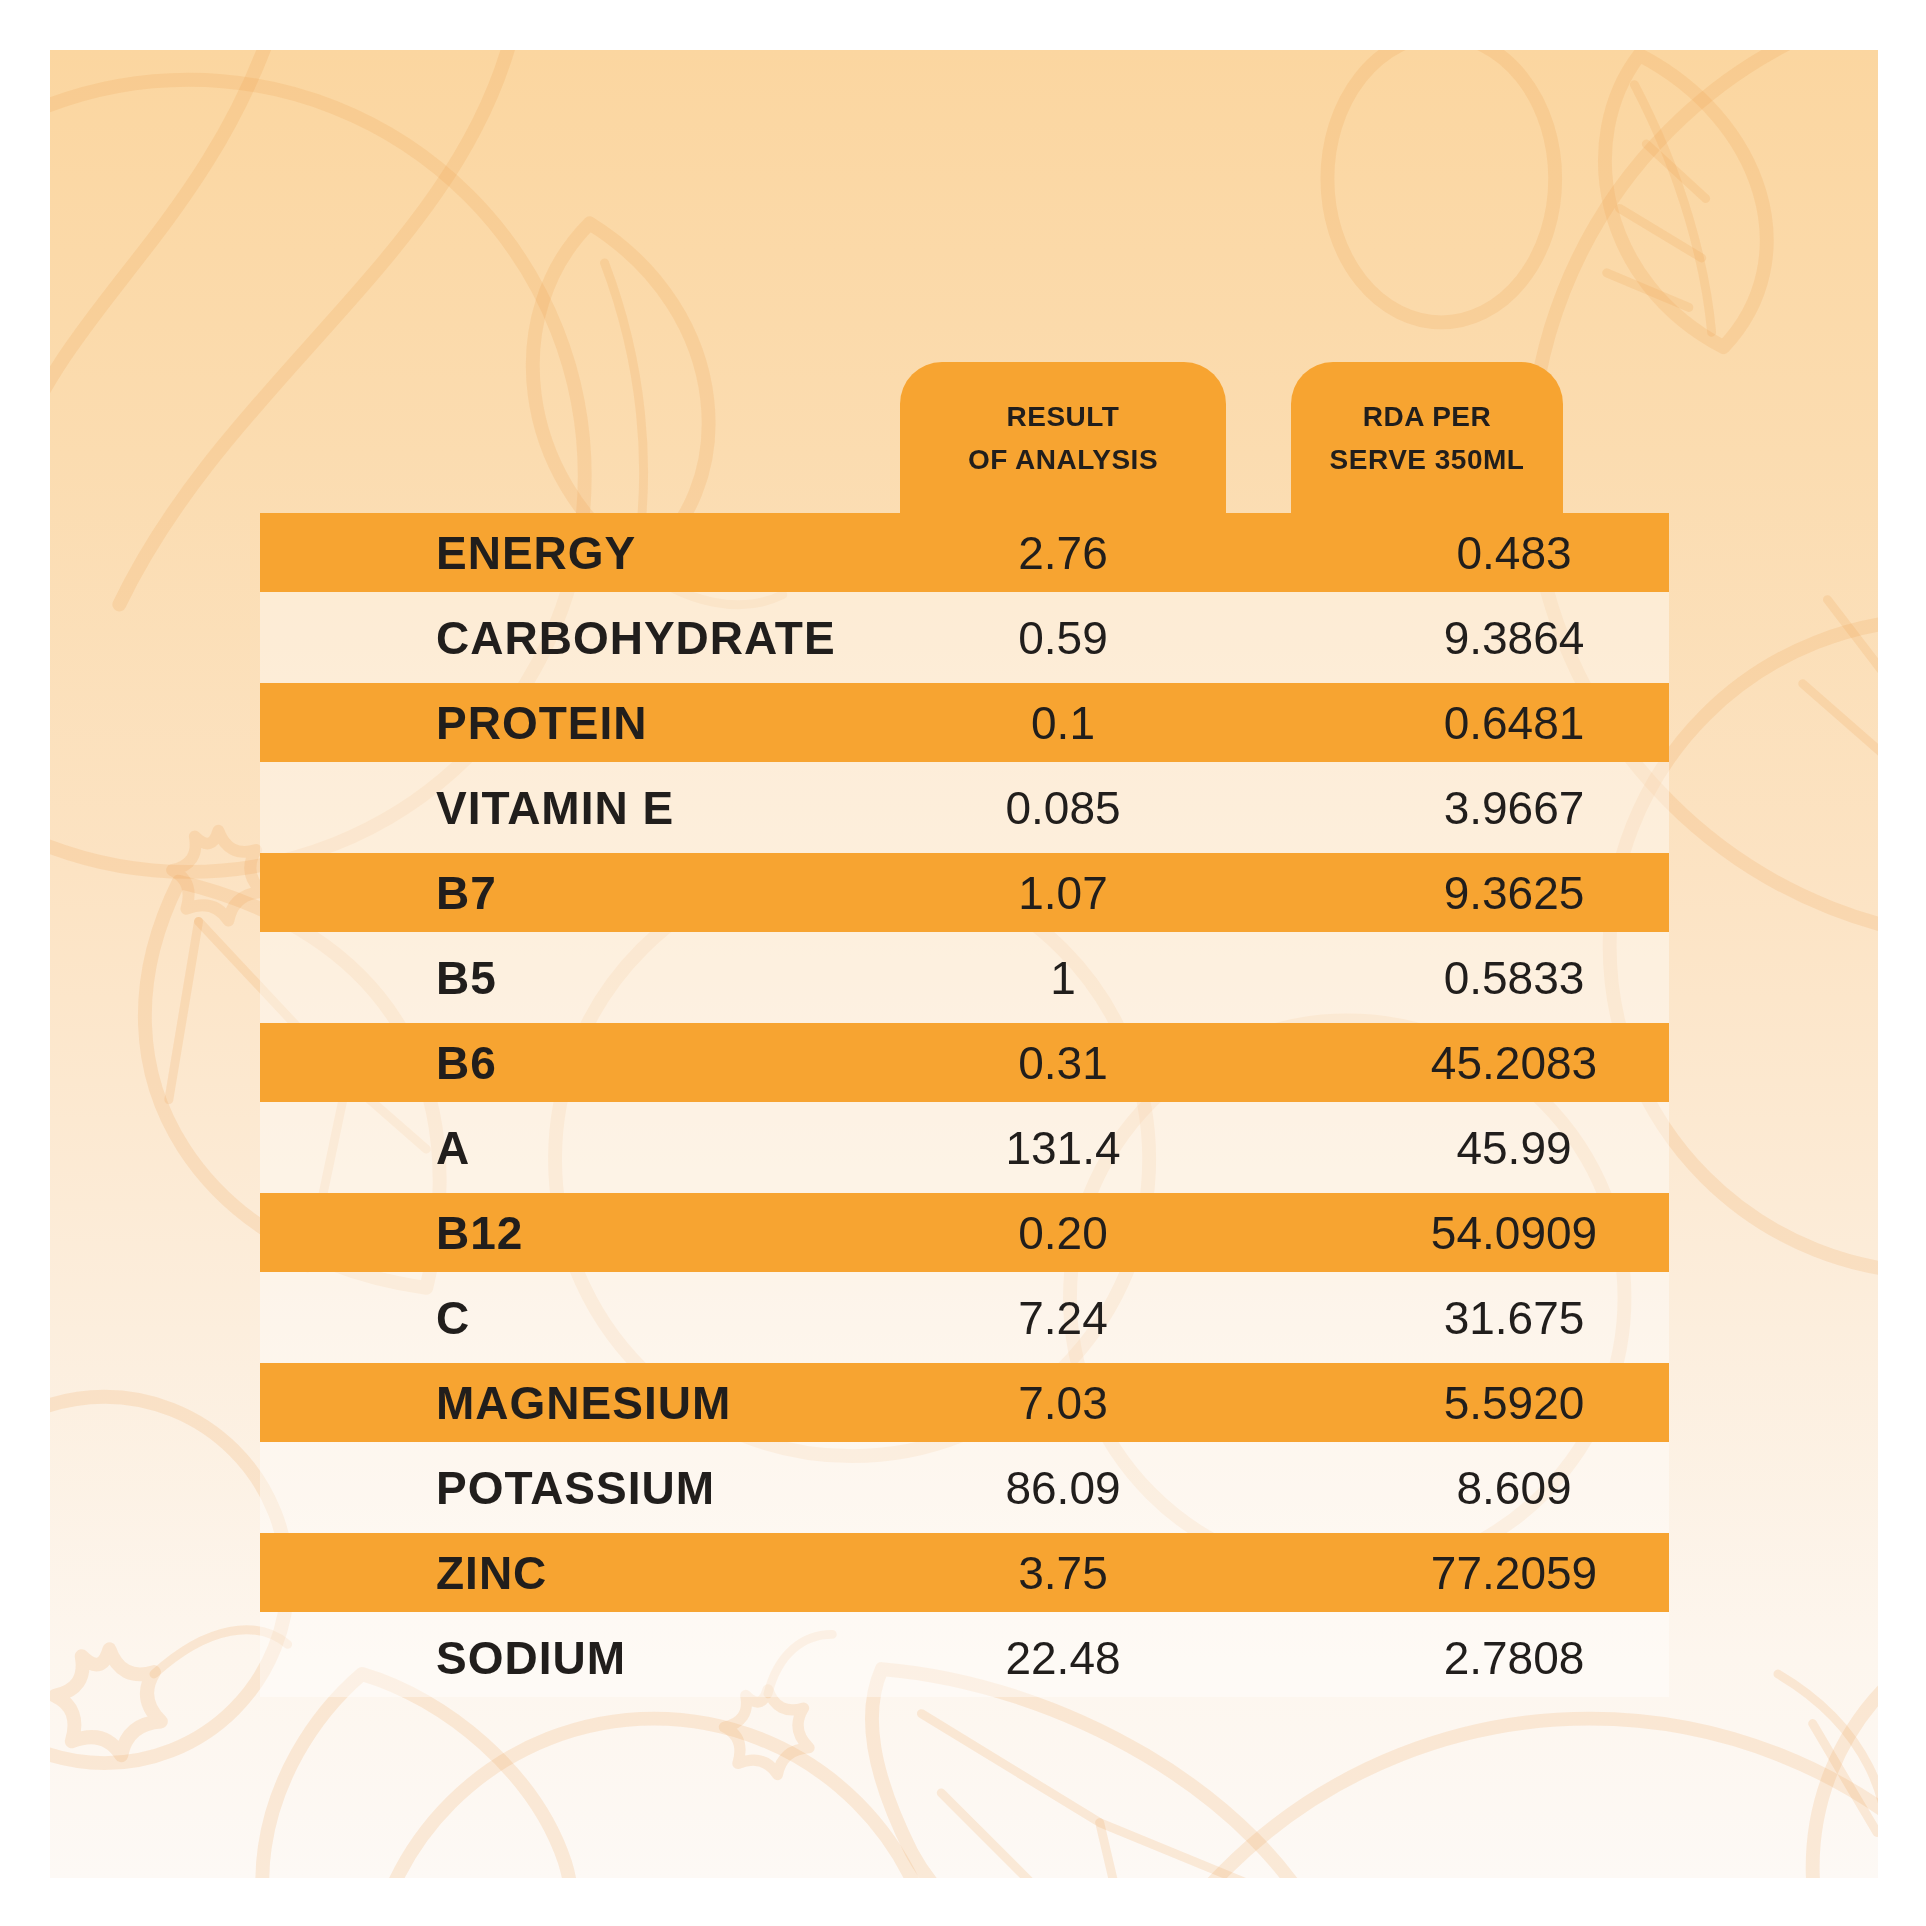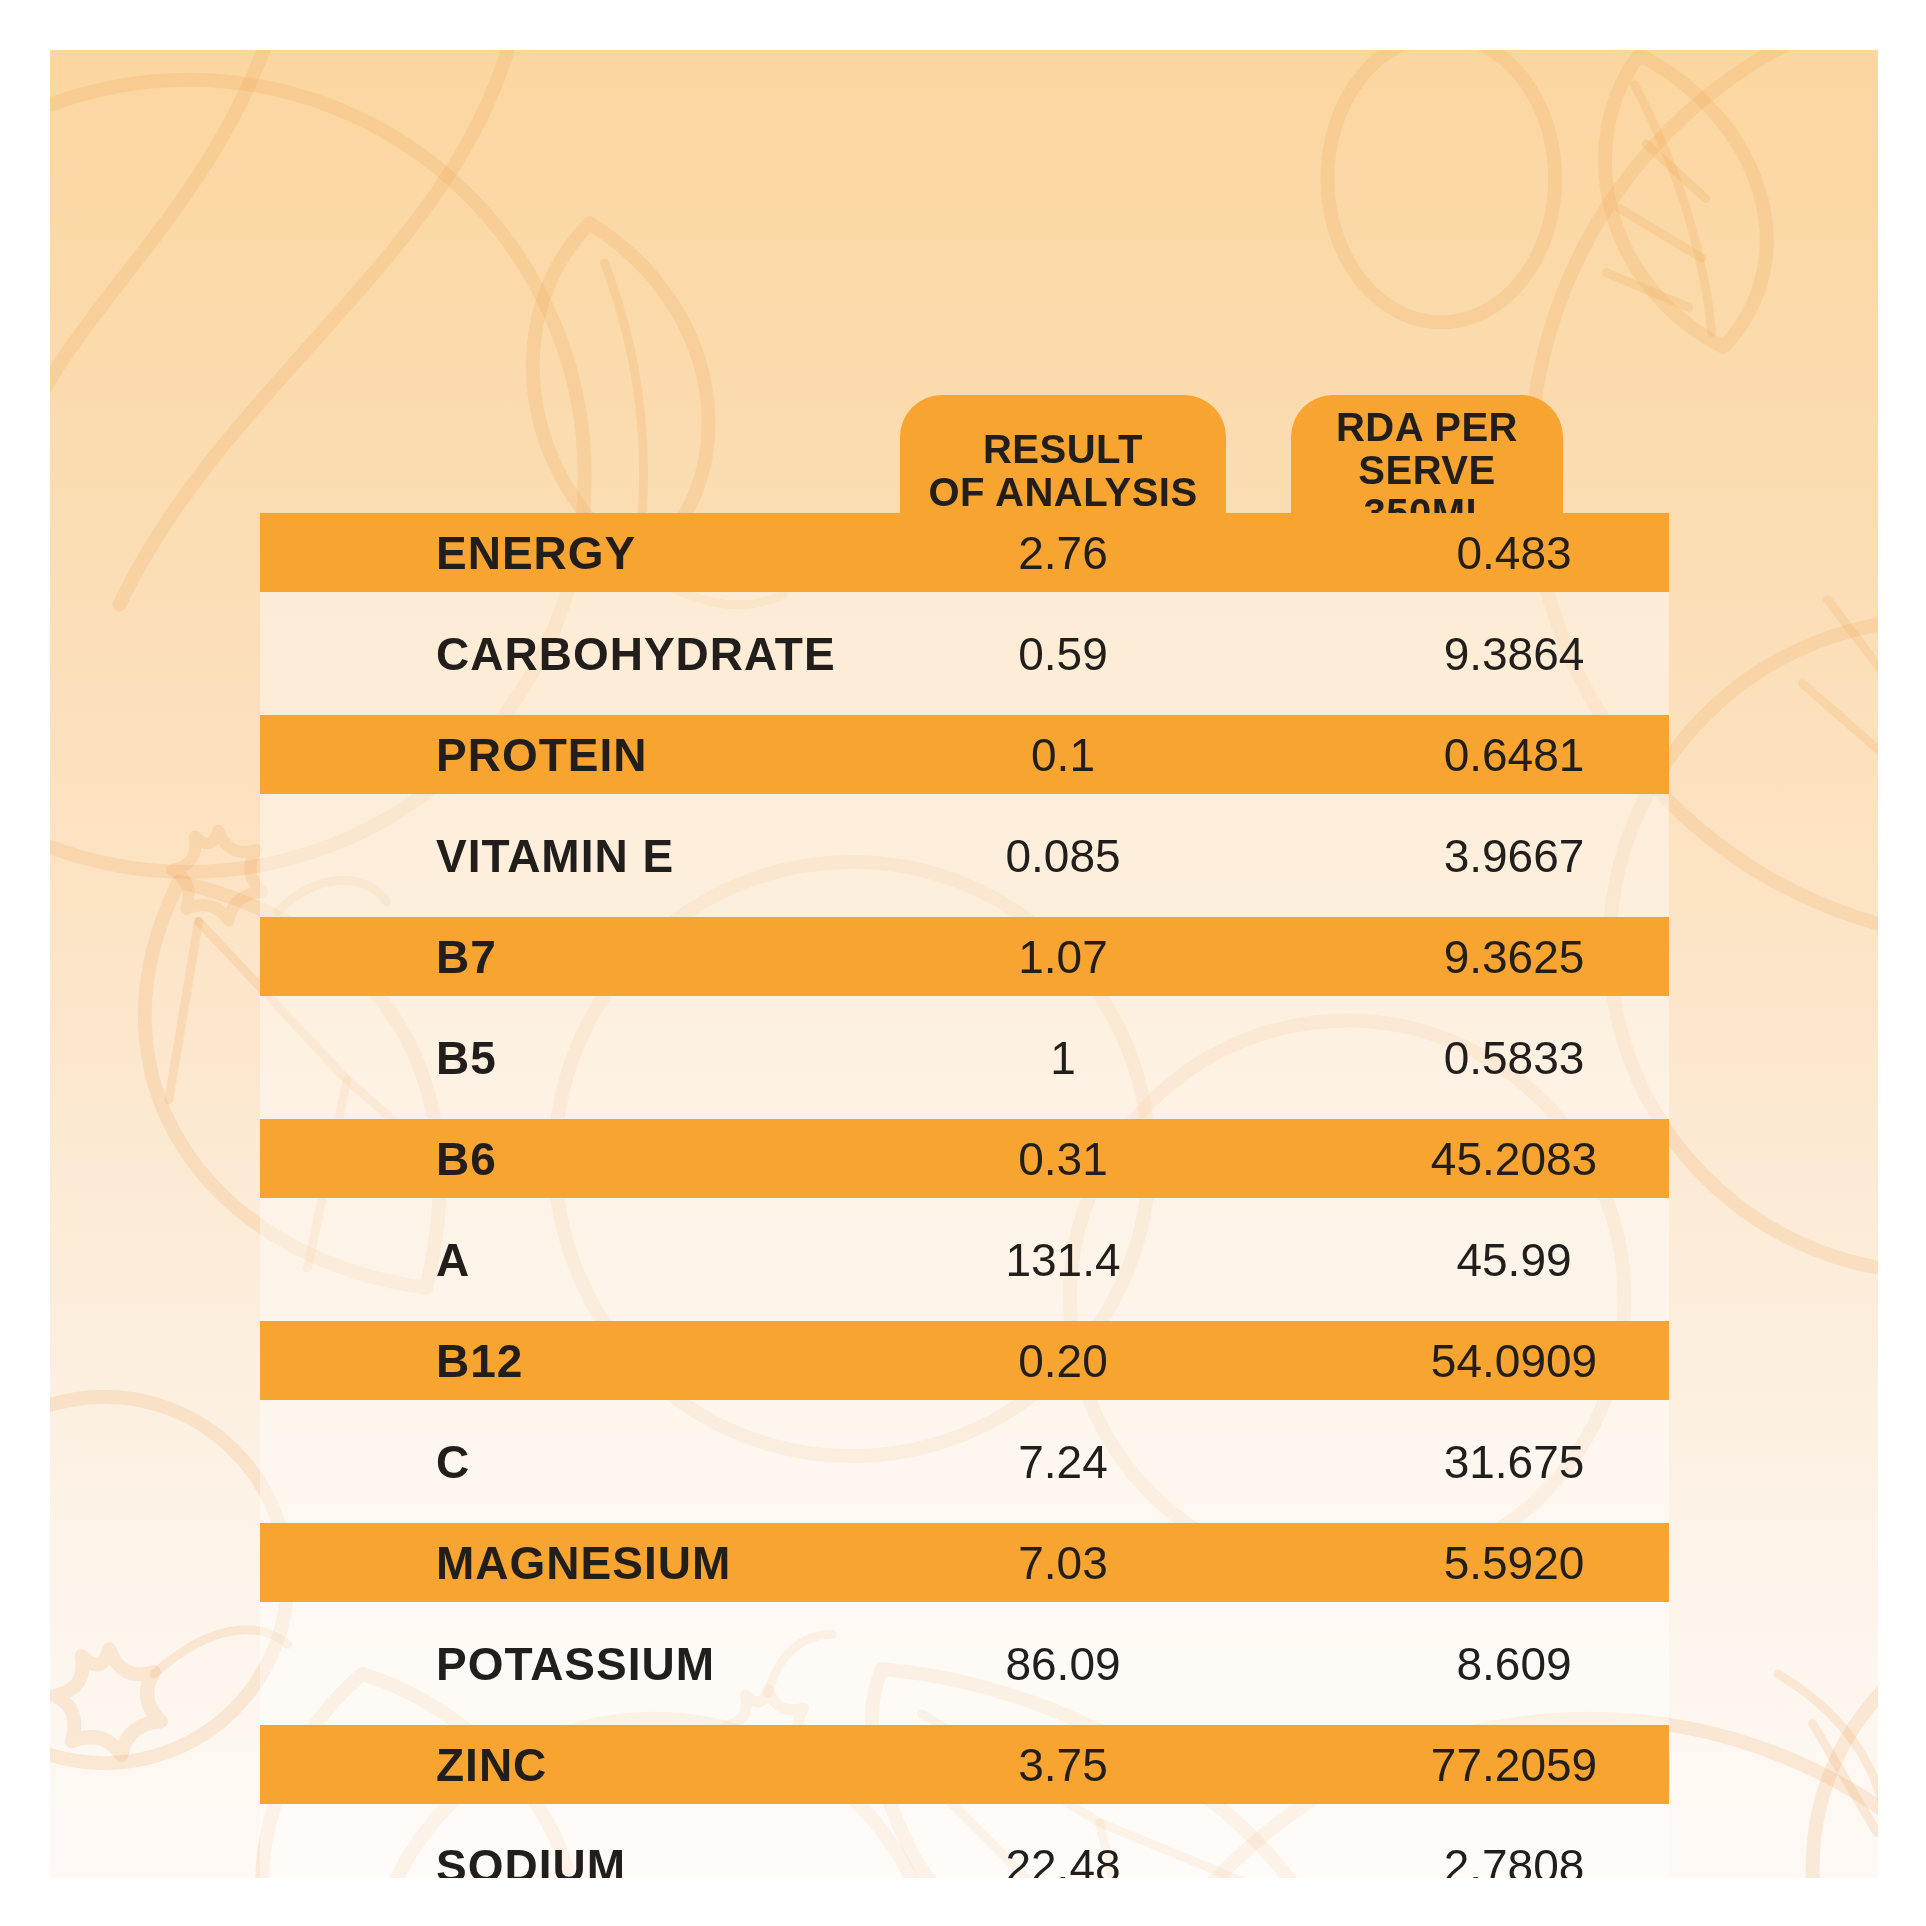--- a/index.html
+++ b/index.html
@@ -11,28 +11,27 @@
     position:absolute;left:50px;top:50px;width:1828px;height:1828px;overflow:hidden;
     background:linear-gradient(180deg,#fbd6a0 0%,#fbdcb0 22%,#fce3c3 45%,#fceedd 70%,#fdf6ee 88%,#fdf9f5 100%);
   }
   .doodles{position:absolute;left:0;top:0;width:1828px;height:1828px;}
   .table{position:absolute;left:210px;top:312px;width:1409px;}
   .tabs{position:relative;height:151px;}
   .tab{
     position:absolute;top:0;height:151px;background:var(--orange);
     border-radius:42px 42px 0 0;
     display:flex;align-items:center;justify-content:center;text-align:center;
-    font-weight:bold;font-size:40px;line-height:43px;color:var(--ink);
+    font-weight:bold;font-size:28px;line-height:43px;color:var(--ink);
     letter-spacing:0.5px;
-    margin-top:33px;
   }
   .tab1{left:640px;width:326px;}
   .tab2{left:1031px;width:272px;}
   .rows{background:rgba(255,255,255,0.42);}
-  .row{position:relative;height:79px;margin-bottom:22px;}
+  .row{position:relative;height:79px;margin-bottom:6px;}
   .row:last-child{margin-bottom:0;}
   .row.hl{background:var(--orange);}
   .lbl{
     position:absolute;left:176px;top:50%;transform:translateY(-50%);
     font-weight:bold;font-size:46px;letter-spacing:1px;color:var(--ink);white-space:nowrap;
   }
   .val{
     position:absolute;top:50%;transform:translate(-50%,-50%);
     font-weight:normal;font-size:46px;color:var(--ink);white-space:nowrap;
   }

